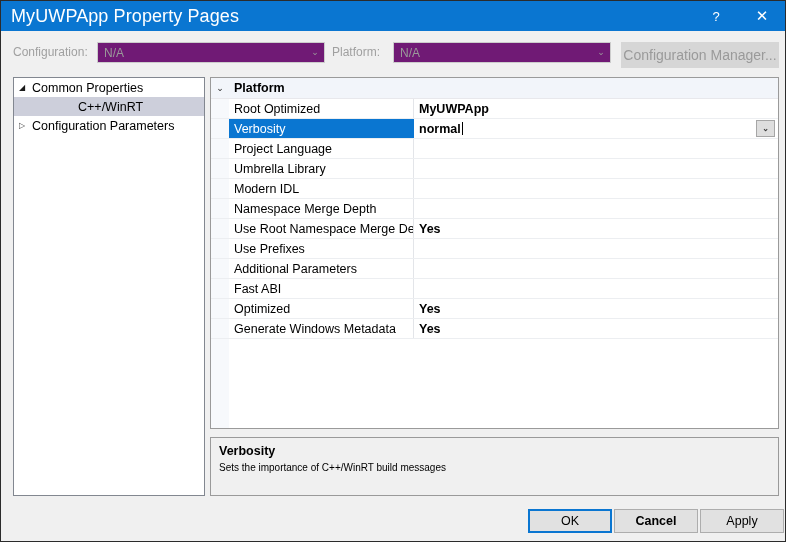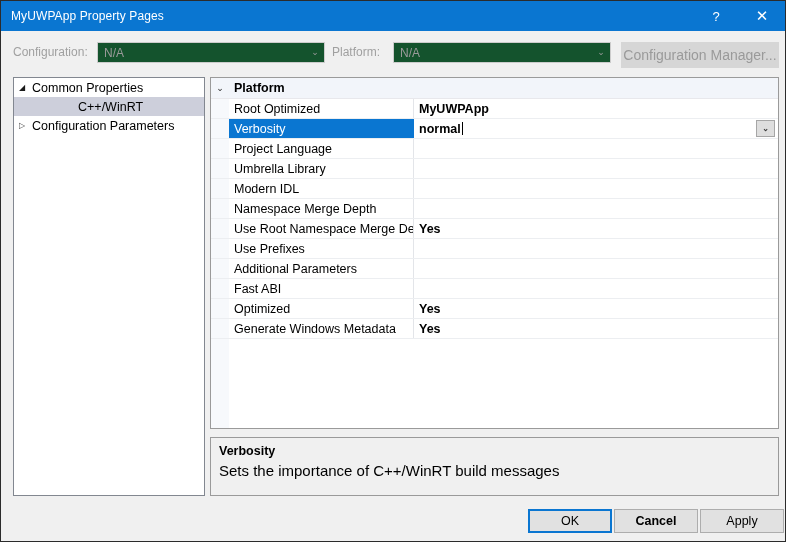--- a/index.html
+++ b/index.html
@@ -31,21 +31,21 @@
     left: 0; top: 0;
     width: 784px;
     height: 30px;
     background: #0a76d1;
     display: flex;
     align-items: center;
   }
   .titlebar-text {
     margin-left: 10px;
     color: #ffffff;
-    font-size: 12px;
+    font-size: 18px;
     letter-spacing: .1px;
     white-space: nowrap;
   }
   .titlebar-spacer { flex: 1 1 auto; }
   .titlebar-btn {
     width: 46px;
     height: 30px;
     display: flex;
     align-items: center;
     justify-content: center;
@@ -66,21 +66,21 @@
     position: absolute;
     top: 14px;
     color: #a0a0a0;
     font-size: 12px;
     white-space: nowrap;
   }
   .tb-combo {
     position: absolute;
     top: 11px;
     height: 21px;
-    background: #14532d;
+    background: #701a75;
     border: 1px solid #cccccc;
     box-sizing: border-box;
     display: flex;
     align-items: center;
   }
   .tb-combo .val {
     margin-left: 6px;
     color: #9a9a9a;
     font-size: 12px;
     flex: 1 1 auto;
@@ -261,21 +261,21 @@
     border: 1px solid #9a9a9a;
     box-sizing: border-box;
     padding: 6px 8px 0 8px;
   }
   .desc-title {
     font-weight: bold;
     font-size: 12.5px;
     margin-bottom: 4px;
   }
   .desc-body {
-    font-size: 15px;
+    font-size: 10px;
   }
 
   
   .footer {
     position: absolute;
     left: 0; top: 503px;
     width: 784px;
     height: 38px;
   }
   .btn {

